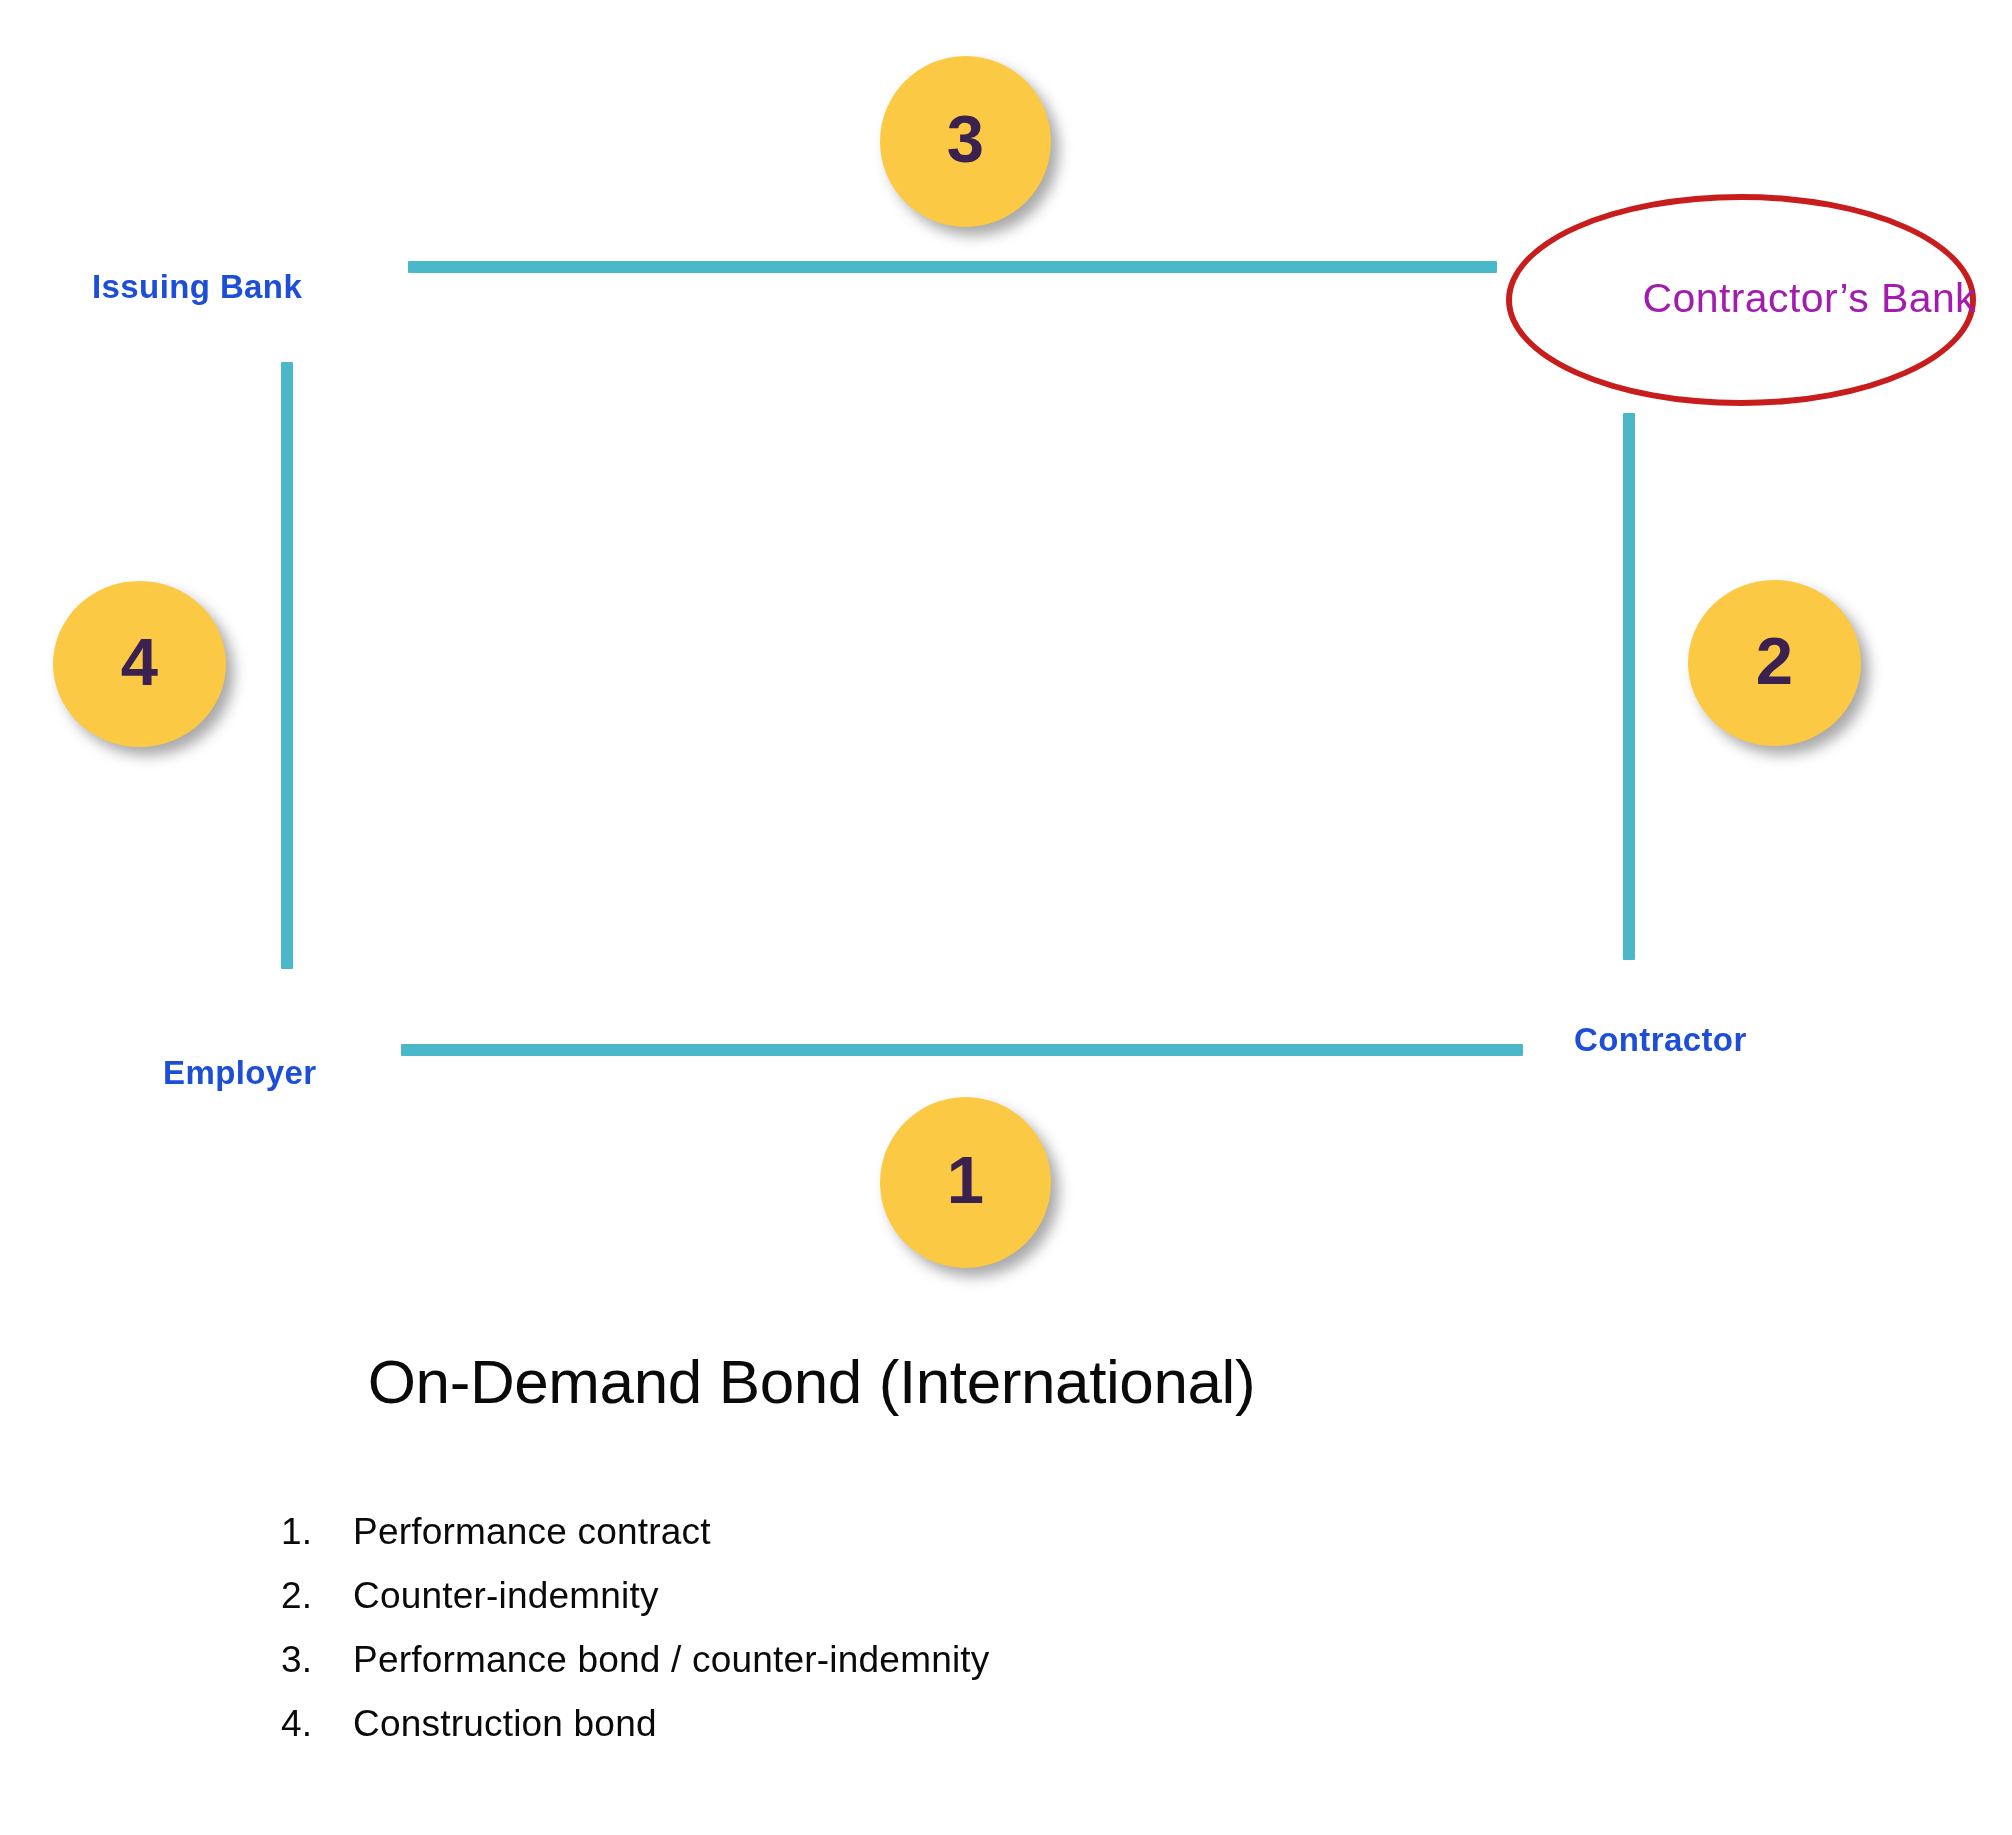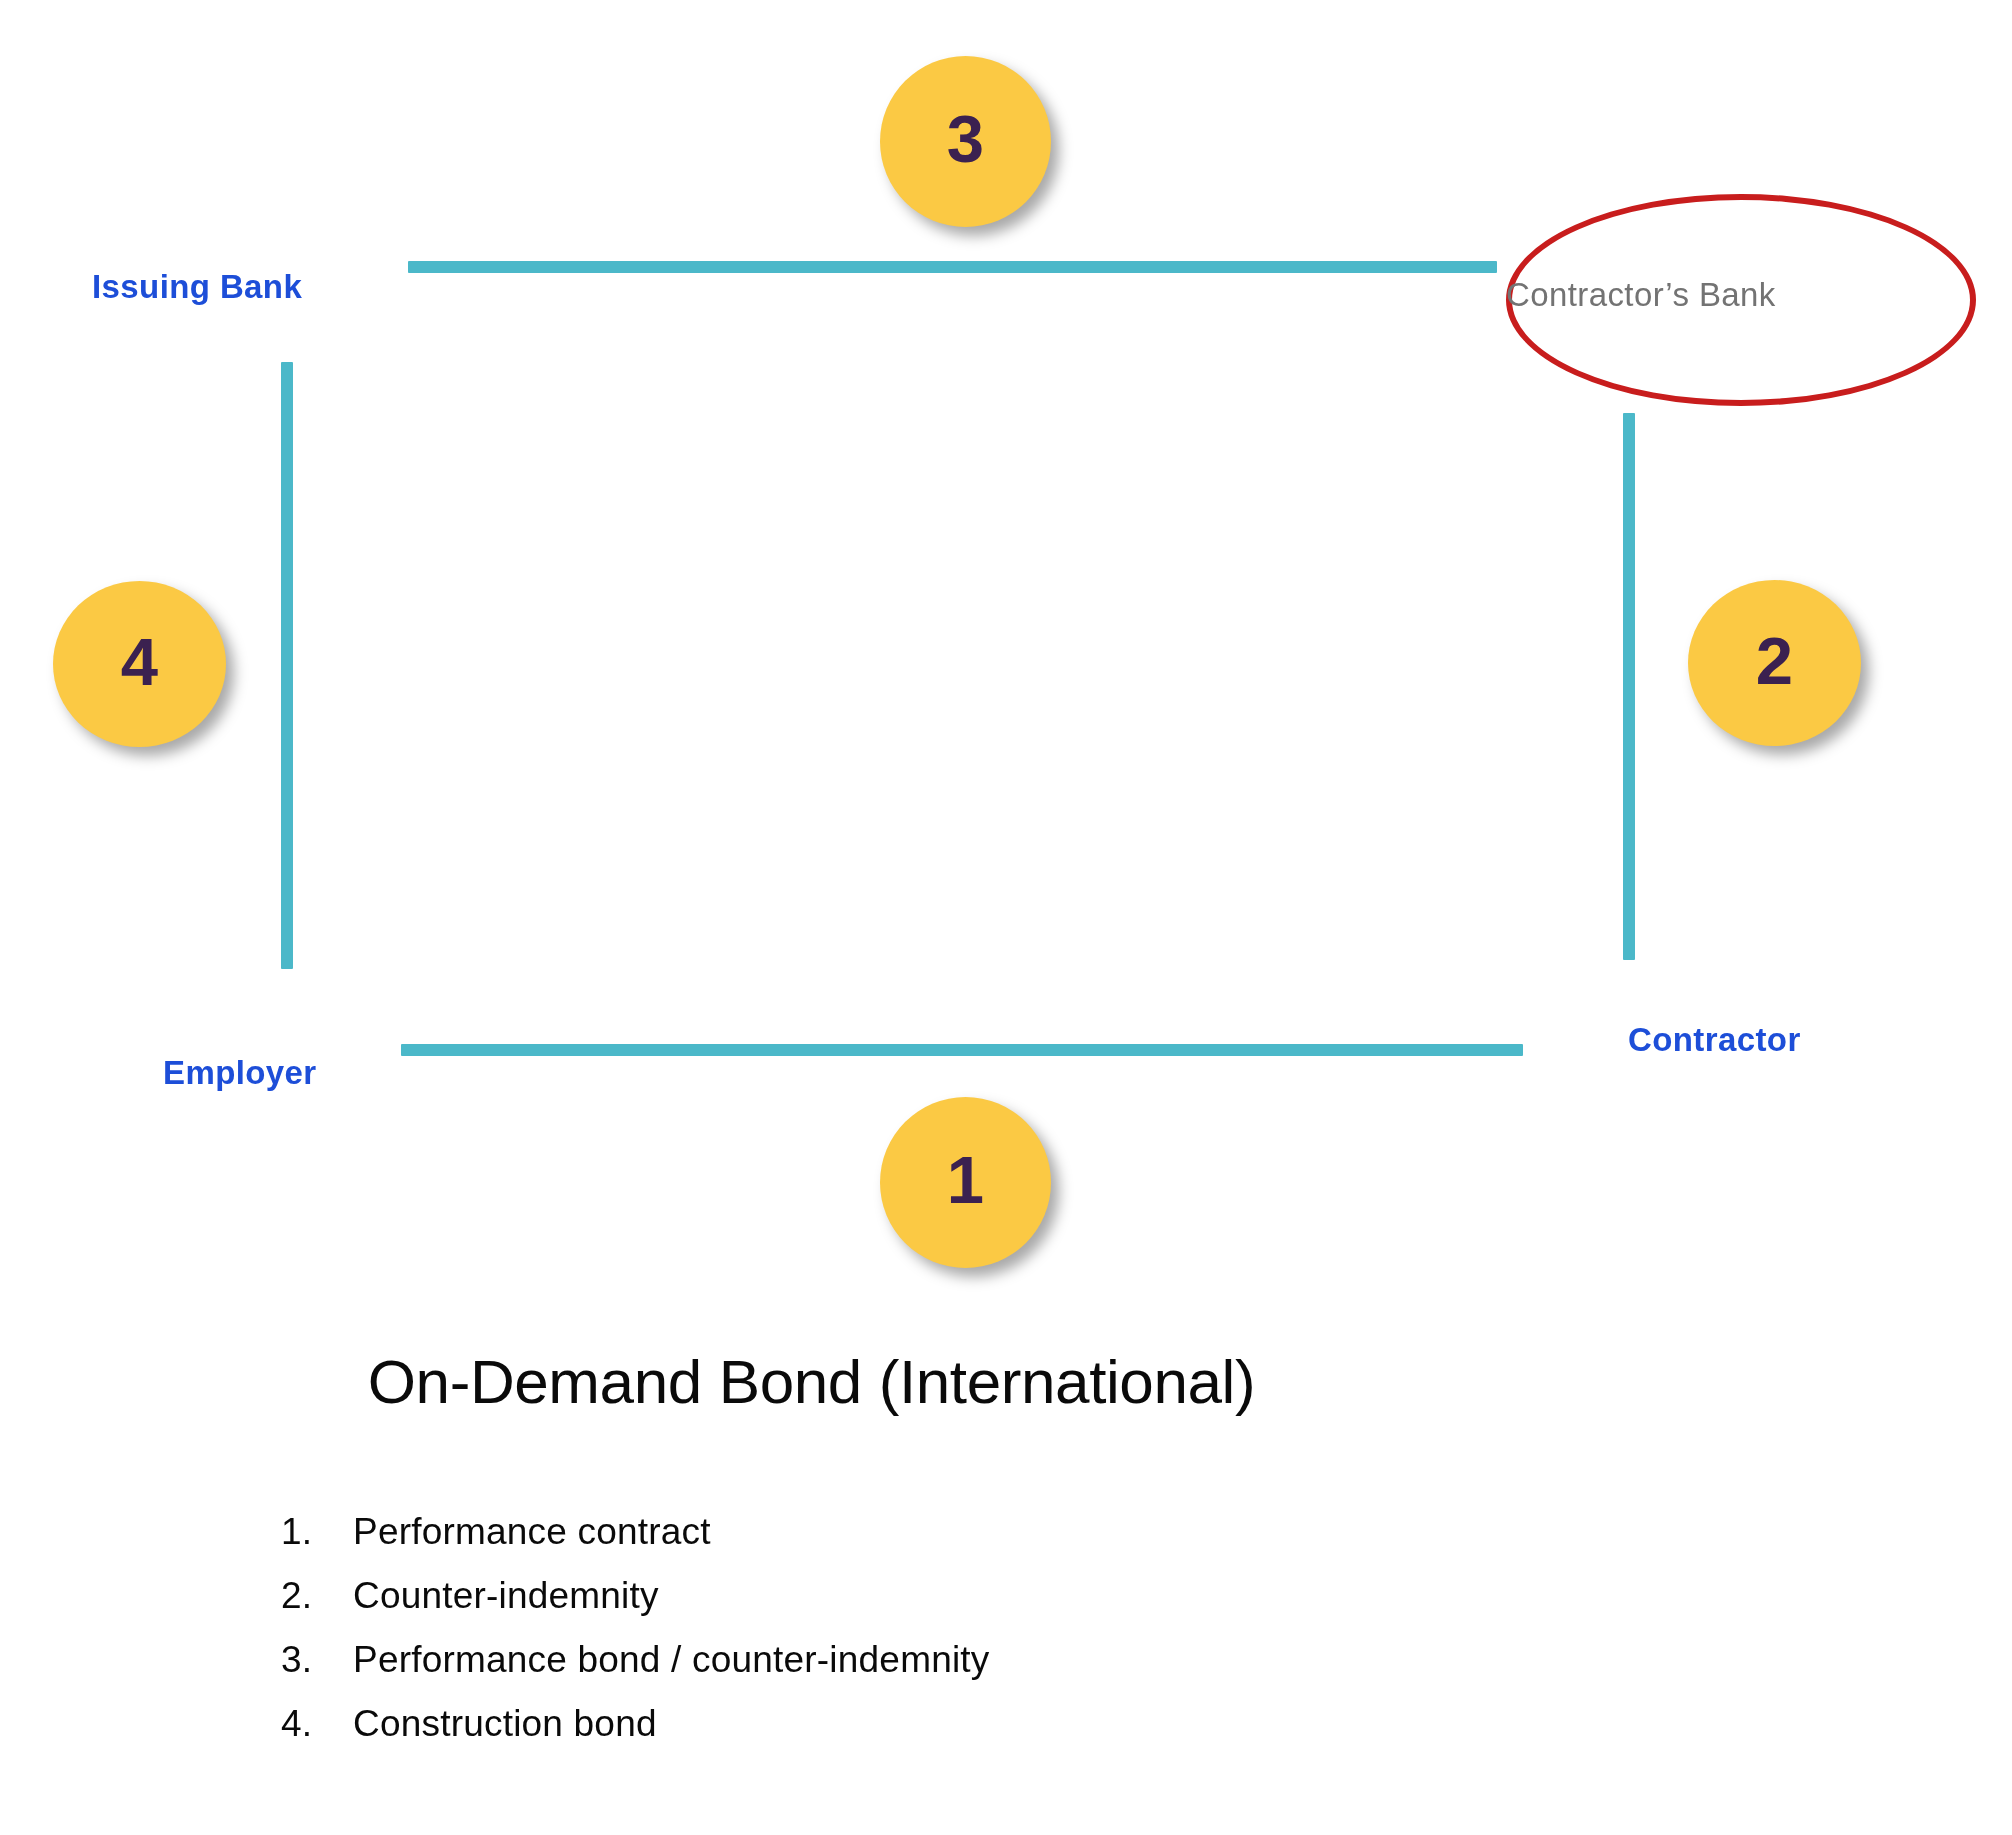--- a/index.html
+++ b/index.html
@@ -37,21 +37,21 @@
     position: absolute;
     color: #1d4ed8;
     font-size: 33px;
     font-weight: 700;
     letter-spacing: 0.4px;
     white-space: nowrap;
     line-height: 1;
   }
   #label-issuing-bank   { left: 92px;  top: 270px; }
   #label-employer       { left: 163px;  top: 1023px; margin-top: 33px; }
-  #label-contractor     { left: 1628px; top: 1023px; }
+  #label-contractor     { left: 1574px; top: 1023px; }
 
   
   #contractors-bank-group {
     position: absolute;
     left: 1506px;
     top: 194px;
     width: 470px;
     height: 212px;
   }
   #contractors-bank-ellipse {
@@ -59,23 +59,23 @@
     inset: 0;
     border: 6.2px solid #C81D1D;
     border-radius: 50%;
     box-sizing: border-box;
   }
   #label-contractors-bank {
     position: absolute;
     left: 0;
     right: 0;
     top: 84px;
-    text-align: left;
-    color: #737373;
-    font-size: 33px;
+    text-align: right;
+    color: #a21caf;
+    font-size: 41px;
     font-weight: 400;
     letter-spacing: 0.4px;
     white-space: nowrap;
     line-height: 1;
   }
 
   
   .badge {
     position: absolute;
     background: #FBC944;

